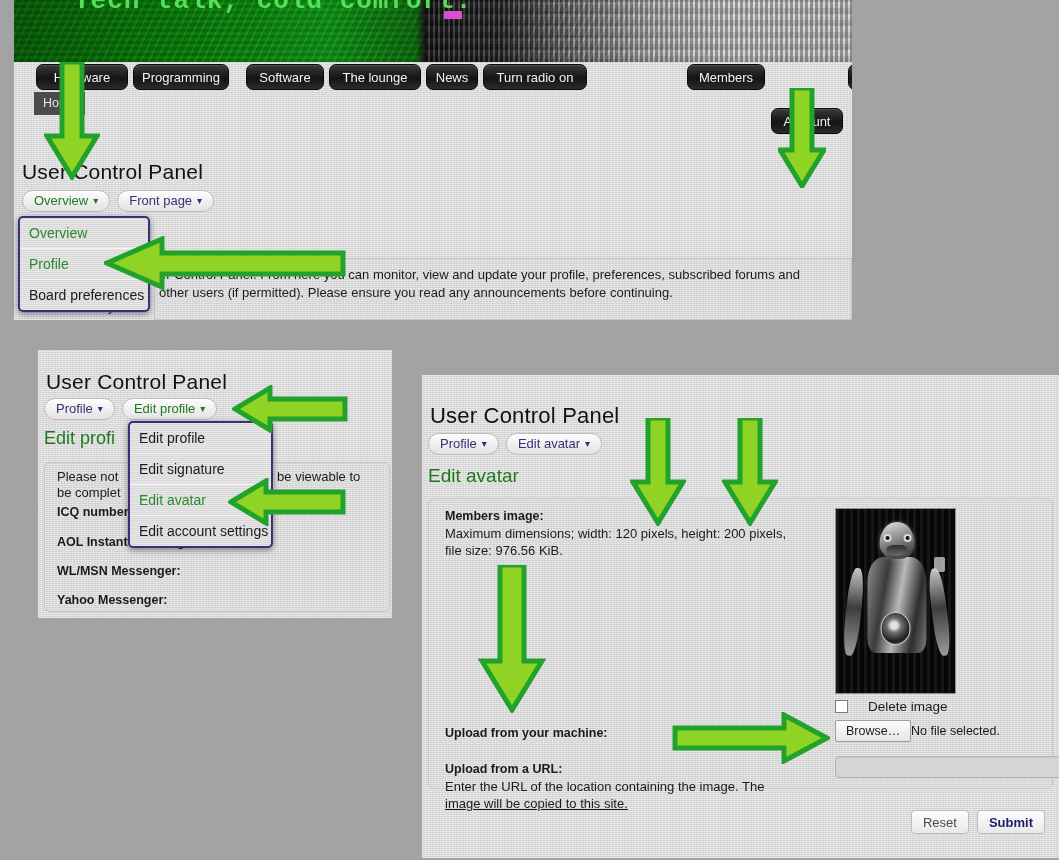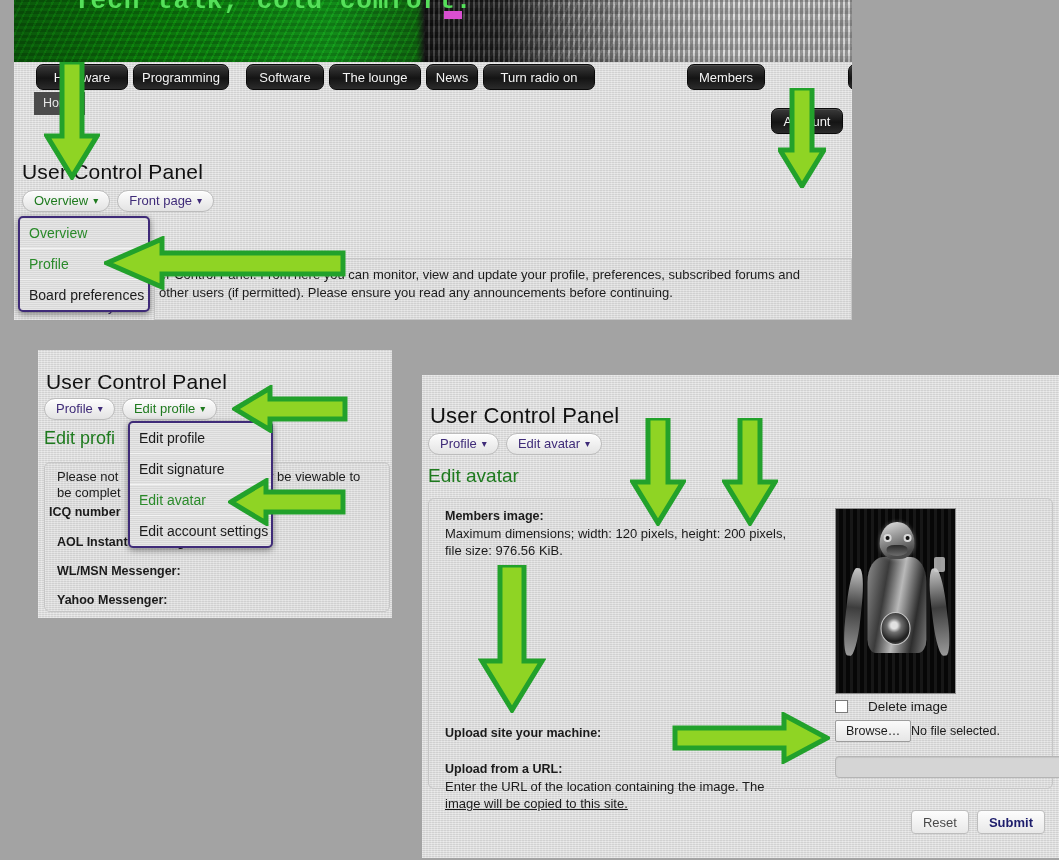--- a/index.html
+++ b/index.html
@@ -234,21 +234,21 @@
       <div class="banner-text">Tech talk, cold comfort.</div>
       <div class="banner-cursor"></div>
     </div>
 
     <div class="navbar">
       <div class="navbtn" style="left:8px; width:92px;">Hardware</div>
       <div class="navbtn" style="left:105px; width:96px;">Programming</div>
       <div class="navbtn" style="left:218px; width:78px;">Software</div>
       <div class="navbtn" style="left:301px; width:92px;">The lounge</div>
       <div class="navbtn" style="left:398px; width:52px;">News</div>
-      <div class="navbtn" style="left:455px; width:112px;">Turn radio on</div>
+      <div class="navbtn" style="left:455px; width:104px;">Turn radio on</div>
       <div class="navbtn" style="left:659px; width:78px;">Members</div>
       <div class="navbtn" style="left:743px; width:72px;margin-top:44px;">Account</div>
       <div class="navbtn" style="left:820px; width:40px;"></div>
     </div>
 
     <div class="breadcrumb-bar">
       <div class="crumb">Home</div>
     </div>
 
     <div class="ucp-title" style="position:absolute; left:8px; top:160px;">User Control Panel</div>
@@ -293,21 +293,21 @@
       </span>
     </div>
 
     <div class="section-head" style="position:absolute; left:6px; top:78px;">Edit profi</div>
 
     <div class="inner-box" style="position:absolute; left:6px; top:112px; width:346px; height:150px;">
       <div class="txt" style="position:absolute; left:12px; top:6px; white-space:nowrap;">Please not</div>
       <div class="txt" style="position:absolute; left:222px; top:6px; white-space:nowrap;">y be viewable to</div>
       <div class="txt" style="position:absolute; left:12px; top:22px; white-space:nowrap;">be complet</div>
 
-      <div class="lbl" style="position:absolute; left:4px; top:42px;">ICQ number</div>
+      <div class="lbl" style="position:absolute; left:12px; top:42px;">ICQ number</div>
       <div class="lbl" style="position:absolute; left:12px; top:72px;">AOL Instant Messenger:</div>
       <div class="lbl" style="position:absolute; left:12px; top:101px;">WL/MSN Messenger:</div>
       <div class="lbl" style="position:absolute; left:12px; top:130px;">Yahoo Messenger:</div>
     </div>
   </div>
 
   <div class="dropdown" style="left:128px; top:421px; width:145px;">
     <div class="dd-item">Edit profile</div>
     <div class="dd-item">Edit signature</div>
     <div class="dd-item green">Edit avatar</div>
@@ -349,21 +349,21 @@
           <div class="av-mouth"></div>
         </div>
         <div class="av-glow"></div>
       </div>
 
       <div style="position:absolute; left:406px; top:200px; display:flex; align-items:center; gap:20px;">
         <span class="checkbox"></span>
         <span class="txt" style="font-size:13.5px;">Delete image</span>
       </div>
 
-      <div class="lbl" style="position:absolute; left:16px; top:227px;">Upload site your machine:</div>
+      <div class="lbl" style="position:absolute; left:16px; top:227px;">Upload from your machine:</div>
       <span class="browse-btn" style="position:absolute; left:406px; top:221px;">Browse…</span>
       <span class="txt" style="position:absolute; left:482px; top:225px; font-size:12.5px; white-space:nowrap;">No file selected.</span>
 
       <div class="lbl" style="position:absolute; left:16px; top:263px;">Upload from a URL:</div>
       <div class="txt" style="position:absolute; left:16px; top:280px; white-space:nowrap;">Enter the URL of the location containing the image. The</div>
       <div class="txt" style="position:absolute; left:16px; top:297px; white-space:nowrap;text-decoration:underline;">image will be copied to this site.</div>
 
       <input class="urlinput" type="text" style="position: absolute; left: 406px; top: 257px; width: 250px;" placeholder="">
     </div>
 

